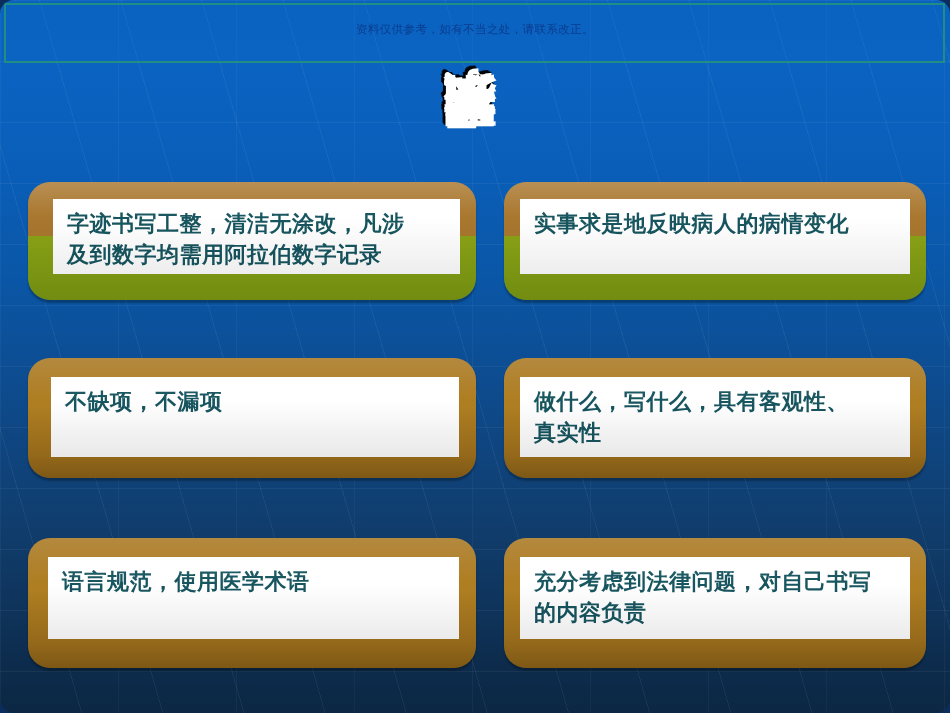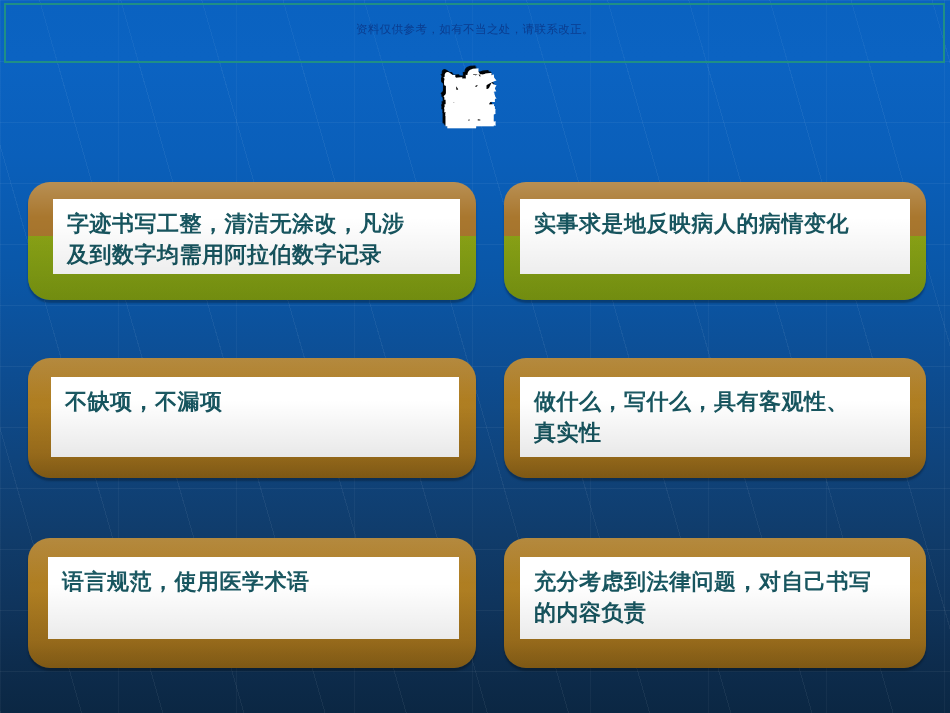--- a/index.html
+++ b/index.html
@@ -17,20 +17,21 @@
         #0a62c0 0%,
         #0b63c2 8%,
         #0a5fba 22%,
         #0a57a8 38%,
         #0d4d92 52%,
         #0f447d 64%,
         #103c6b 75%,
         #0f345c 85%,
         #0d2c4d 93%,
         #0b2743 100%);
+    border-radius: 14px;
   }
 
   
   .grid-diag {
     position: absolute;
     inset: 0;
     background-image: repeating-linear-gradient(
         74deg,
         rgba(255,255,255,0.055) 0px,
         rgba(255,255,255,0.055) 1px,

